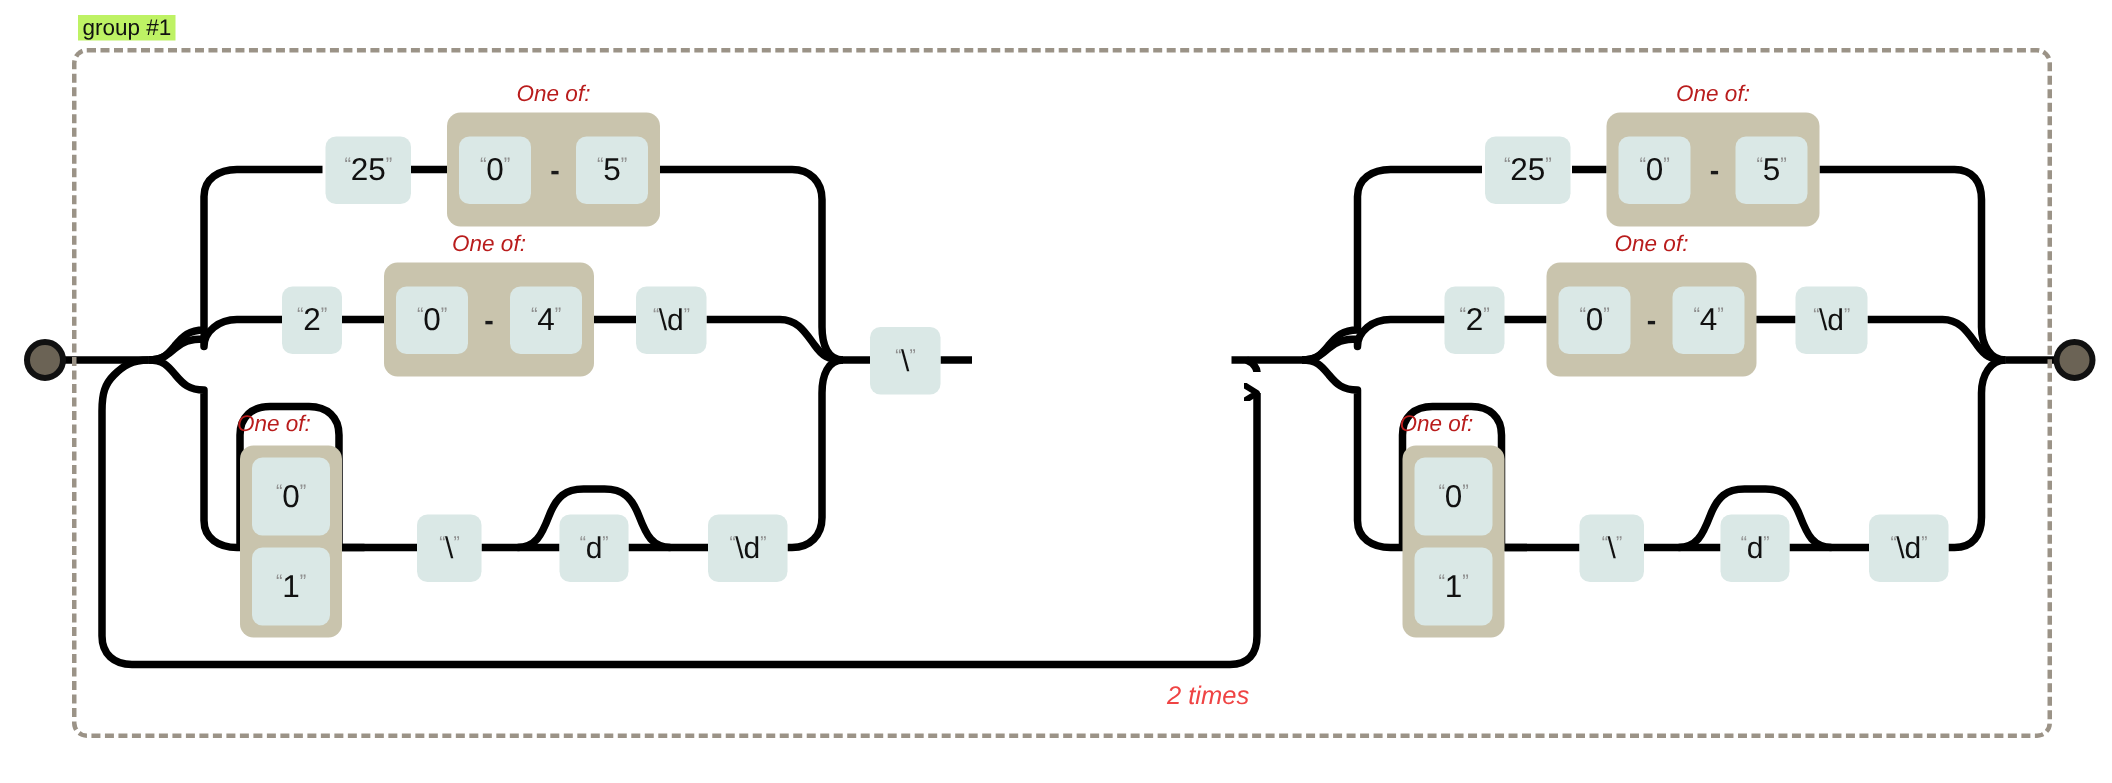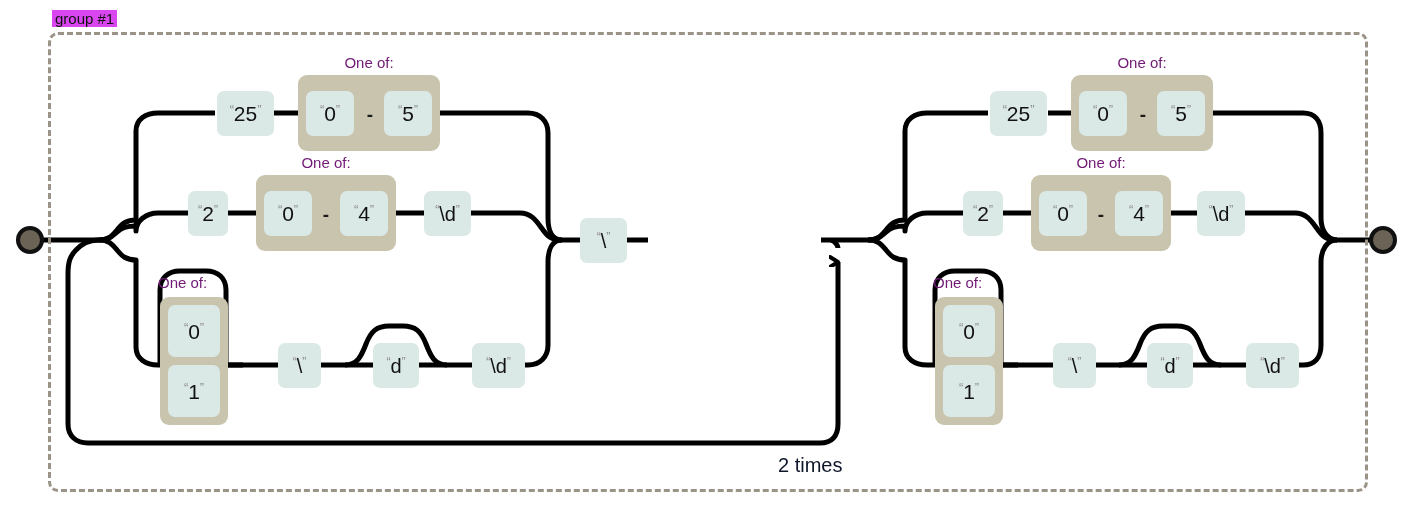--- a/index.html
+++ b/index.html
@@ -41,21 +41,21 @@
     border: 3px dashed #9b9387;
     border-radius: 10px;
     box-sizing: border-box;
     background: transparent;
   }
   .group-label {
     position: absolute;
     font-size: 15px;
     color: #111111;
     white-space: nowrap;
-    background: #d946ef;
+    background: #bef264;
     padding: 0 3px;
   }
   
   .lit {
     position: absolute;
     background: #dae8e6;
     border-radius: 7px;
     display: flex;
     align-items: center;
     justify-content: center;
@@ -79,23 +79,24 @@
   
   .oneof {
     position: absolute;
     background: #c9c4ad;
     border-radius: 9px;
     box-sizing: border-box;
   }
   .oneof-label {
     position: absolute;
     font-size: 15px;
-    color: #701a75;
+    color: #b91c1c;
     white-space: nowrap;
     text-align: center;
+    font-style: italic;
   }
   .dash {
     position: absolute;
     color: #1a1a1a;
     font-size: 19px;
     font-weight: bold;
     line-height: 1;
     text-align: center;
   }
   
@@ -107,23 +108,24 @@
     font-size: 20px;
     display: flex;
     align-items: center;
     justify-content: center;
     box-sizing: border-box;
     white-space: nowrap;
   }
   
   .repeat-label {
     position: absolute;
-    font-size: 20px;
-    color: #0f172a;
-    white-space: nowrap;
+    font-size: 17px;
+    color: #ef4444;
+    white-space: nowrap;
+    font-style: italic;
   }
 </style>
 </head>
 <body>
 
 <div id="stage">
 
   <svg class="rail" viewBox="0 0 1408 522">
     <defs>
       <marker id="arrowdown" markerWidth="12" markerHeight="12" refX="5" refY="9" orient="auto" markerUnits="userSpaceOnUse">

